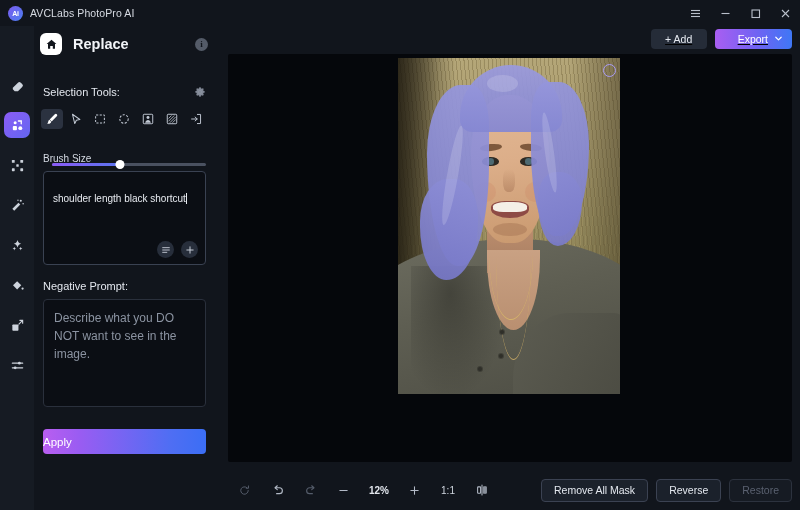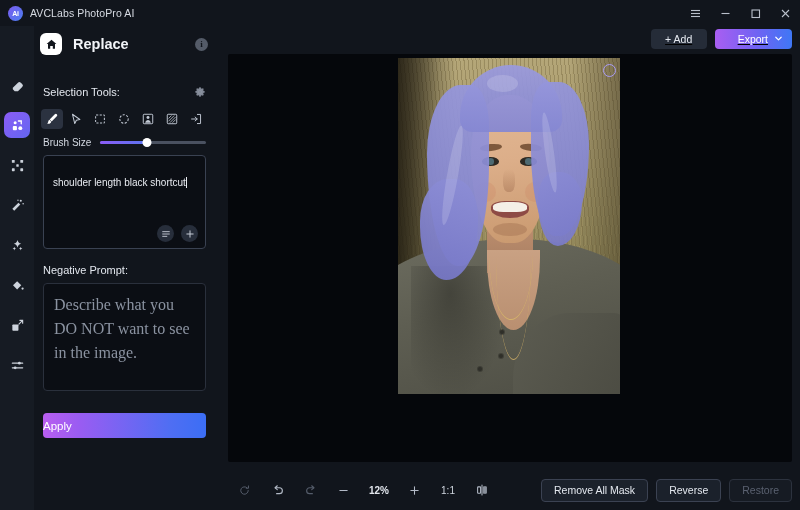--- a/index.html
+++ b/index.html
@@ -89,21 +89,21 @@
     display: flex; align-items: center; gap: 2px; padding-left: 7px; margin-top: 5px;
   }
   .tool {
     width: 22px; height: 20px; border-radius: 4px;
     display: flex; align-items: center; justify-content: center;
     color: #c2c9d4;
   }
   .tool.active { background: #2b3240; color: #ffffff; }
 
   .brush-row {
-    display: flex; align-items: center; padding-left: 9px; margin-top: 7px; padding-right: 14px;
+    display: flex; padding-left: 9px; margin-top: 24px; padding-right: 14px; flex-direction: column;
   }
   .brush-label { font-size: 10px; color: #d4d9e2; white-space: nowrap; }
   .slider {
     position: relative; margin-left: 9px; flex: 1; height: 12px;
     display: flex; align-items: center;
   }
   .slider-track {
     position: absolute; left: 0; right: 0; height: 3px; border-radius: 2px;
     background: #4a5160;
   }
@@ -135,21 +135,21 @@
   .circ-btn {
     width: 17px; height: 17px; border-radius: 50%; background: #272e3b;
     display: flex; align-items: center; justify-content: center; color: #c6ccd7;
   }
 
   .neg-box {
     margin: 7px 14px 0 9px; height: 108px;
     background: #0b0e14; border: 1px solid #2a303c; border-radius: 4px;
     padding: 9px 10px;
   }
-  .neg-placeholder { font-size: 16px; color: #8b93a1; line-height: 1.5; font-family: Liberation Serif, serif; }
+  .neg-placeholder { font-size: 12px; color: #8b93a1; line-height: 1.5; }
 
   .apply-btn {
     margin: 22px 14px 0 9px; height: 25px; border-radius: 4px;
     background: linear-gradient(90deg, #b95ef0 0%, #9a5cf2 22%, #4f6ef3 78%, #3b6ef5 100%);
     display: flex; align-items: center; justify-content: flex-start;
     color: #ffffff; font-size: 11.5px;
   }
 
   
   .workspace {

